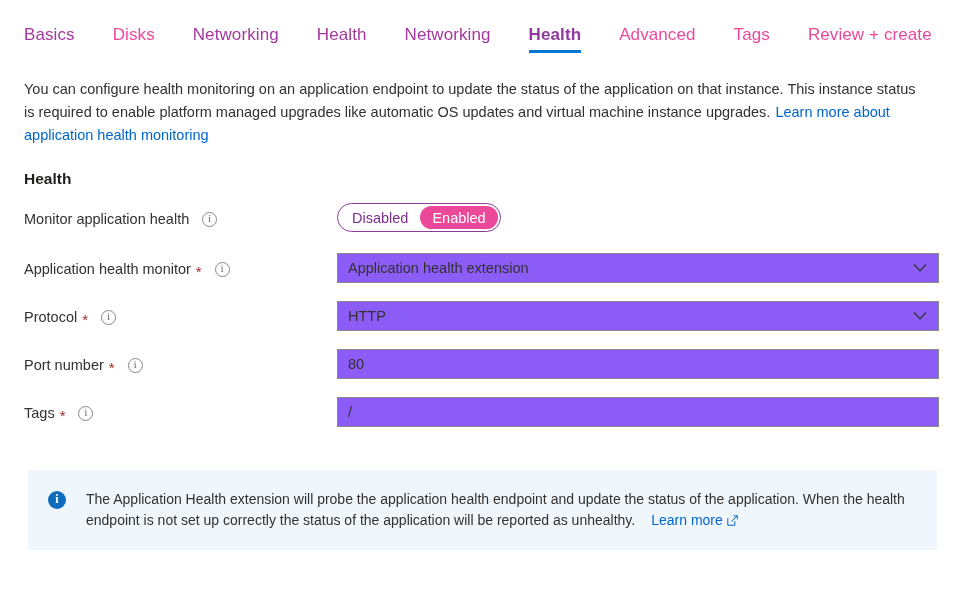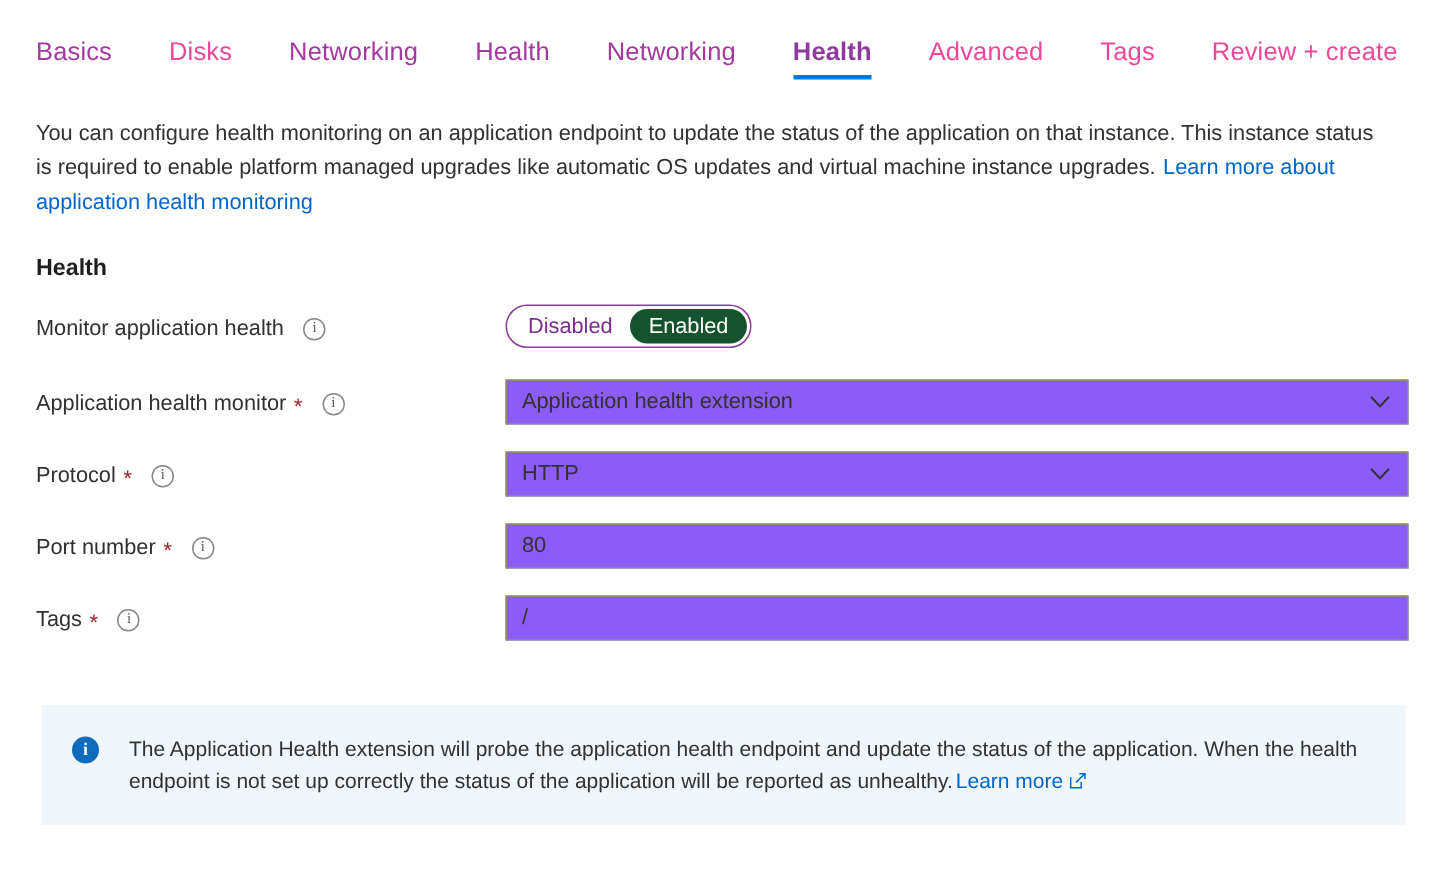--- a/index.html
+++ b/index.html
@@ -145,21 +145,21 @@
     height: 23px;
     display: flex;
     align-items: center;
     justify-content: center;
     border-radius: 999px;
     font-size: 14.5px;
     padding: 0 12px;
     white-space: nowrap;
   }
   .toggle .seg.off { color: #7b2d8e; }
-  .toggle .seg.on  { background: #14532d; color: #ffffff; }
+  .toggle .seg.on  { background: #ec4899; color: #ffffff; }
 
   
   .field {
     width: 602px;
     height: 30px;
     border: 1px solid #8a8886;
     background: #8b5cf6;
     display: flex;
     align-items: center;
     padding: 0 10px;
@@ -210,21 +210,21 @@
   .banner .ico span { position: relative; top: -0.5px; }
   .banner .msg {
     margin-left: 20px;
     font-size: 14px;
     line-height: 21px;
     color: #323130;
   }
   .banner .msg a {
     color: #0066cc;
     text-decoration: none;
-    margin-left: 2px;
+    margin-left: 16px;
   }
   .ext-ico {
     display: inline-block;
     width: 11px;
     height: 11px;
     margin-left: 4px;
     position: relative;
     top: 1px;
   }
 </style>

